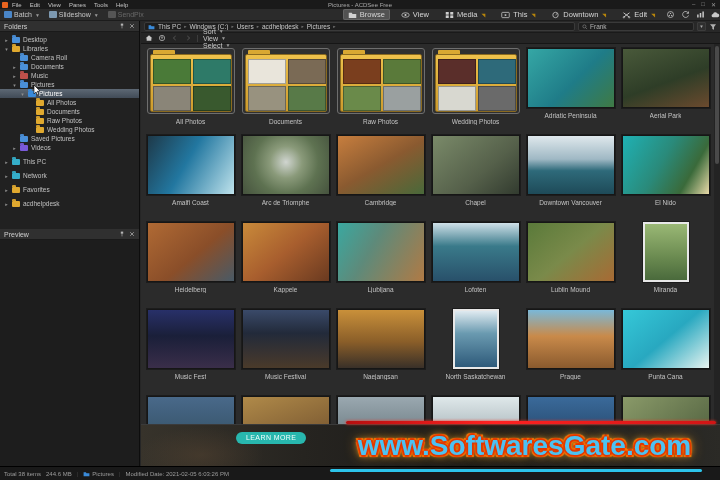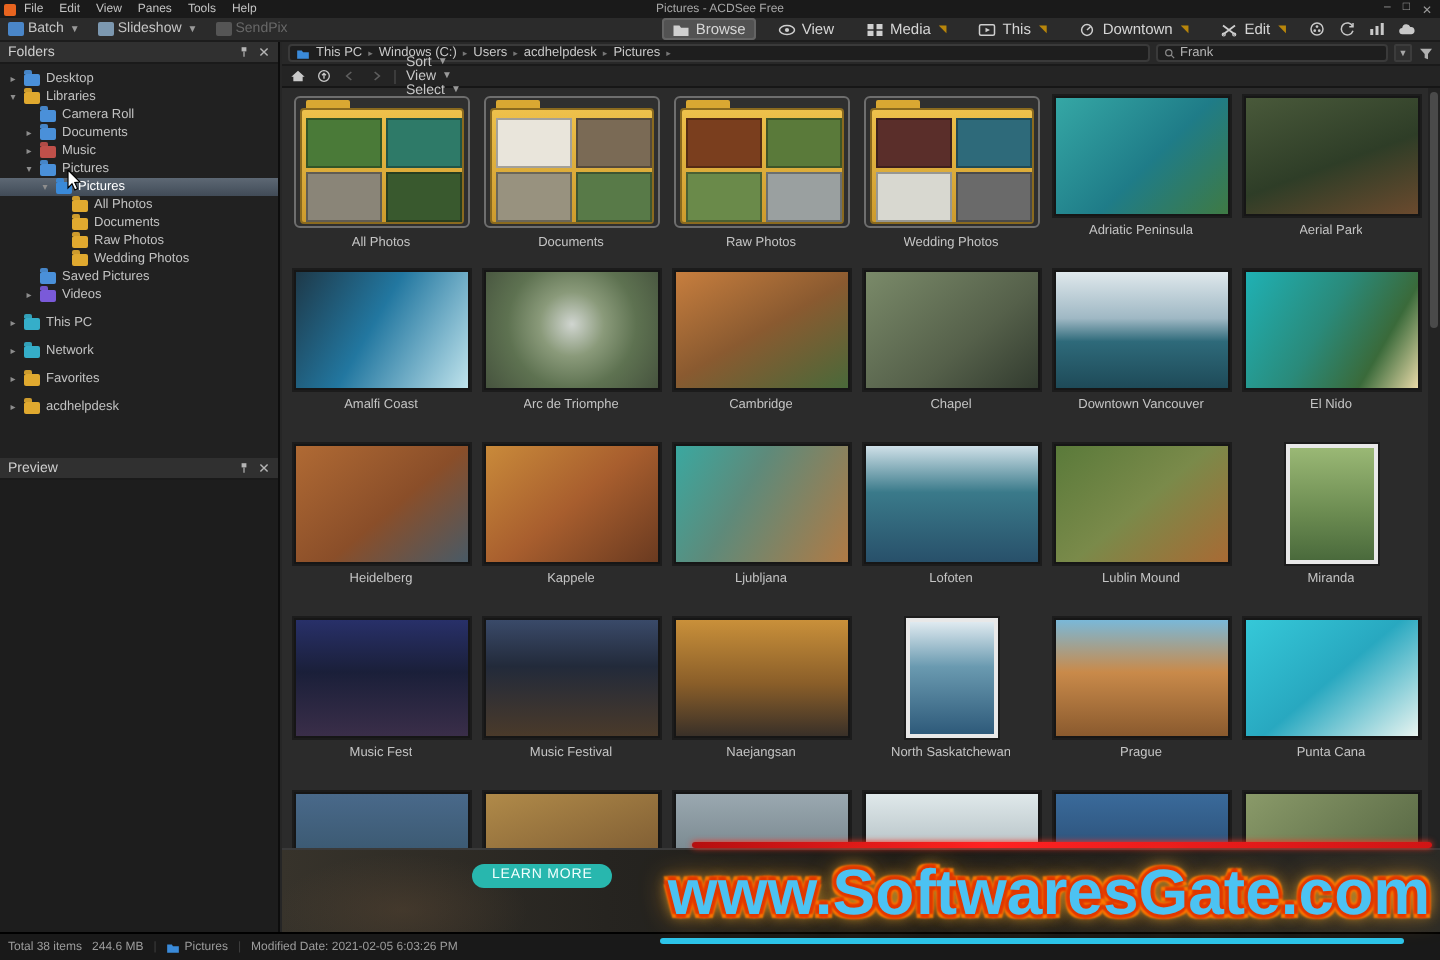--- a/index.html
+++ b/index.html
@@ -18,21 +18,21 @@
   #win-controls{margin-left:auto;display:flex;gap:6px;padding-right:4px;color:#9a9a9a;position:relative;}
 
   
   #toolrow{position:absolute;left:0;top:9px;width:720px;height:12px;background:#2b2b2b;
            border-bottom:1px solid #1c1c1c;display:flex;align-items:center;}
   #quick-toolbar{display:flex;align-items:center;gap:9px;padding-left:4px;font-size:7px;}
   .qt-btn{display:flex;align-items:center;gap:2px;color:#c6c6c6;}
   .qt-btn.disabled{color:#686868;}
   .qt-ic{width:8px;height:7px;border-radius:1px;}
   .dd{font-size:5px;color:#9a9a9a;margin-left:1px;}
-  #mode-area{margin-left:auto;display:flex;align-items:center;gap:6px;padding-right:12px;text-align:right;}
+  #mode-area{margin-left:auto;display:flex;align-items:center;gap:6px;padding-right:0;text-align:right;}
   .mode-btn{display:flex;align-items:center;gap:3px;font-size:7.5px;color:#d6d6d6;
             padding:1px 5px;border-radius:2px;position:relative;}
   .mode-btn.active{background:#525252;box-shadow:inset 0 0 0 1px #646464;}
   .mode-btn svg{width:9px;height:8px;}
   .mode-corner{font-size:5px;color:#b8860b;margin-left:1px;}
   .circ-btn svg{width:9px;height:9px;}
 
   
   #left-panel{position:absolute;left:0;top:21px;width:140px;height:445px;background:#212121;
               border-right:1px solid #0d0d0d;display:flex;flex-direction:column;}
@@ -111,21 +111,21 @@
   #status-loc{display:flex;align-items:center;gap:2px;}
   #status-loc svg{width:7px;height:6px;}
 
   
   #wm-redline{position:absolute;left:346px;top:421px;width:370px;height:3px;border-radius:2px;
               background:linear-gradient(90deg,#b50f0f,#ff2222 40%,#d01515);box-shadow:0 0 3px #ff3020;z-index:30;}
   #wm-blueline{position:absolute;left:330px;top:469px;width:372px;height:3px;border-radius:2px;
                background:#2cc4ea;z-index:30;}
   #watermark{position:absolute;left:329px;top:425px;width:391px;height:42px;z-index:31;
              display:flex;align-items:center;justify-content:center;pointer-events:none;}
-  #watermark span{font-size:32px;font-weight:bold;white-space:nowrap;color:#4cc2f2;
+  #watermark span{font-size:28px;font-weight:bold;white-space:nowrap;color:#4cc2f2;
     text-shadow:
       -2px 0 1px #e03800, 2px 0 1px #e03800, 0 -2px 1px #e03800, 0 2px 1px #e03800,
       -2px -2px 1px #ff7a00, 2px 2px 1px #ff7a00, 2px -2px 1px #ff7a00, -2px 2px 1px #ff7a00,
       0 0 7px #ffc83a, 0 0 14px #ff9a20;}
 
   #cursor{position:absolute;left:33px;top:85px;z-index:40;pointer-events:none;}
 </style>
 </head>
 <body>
 

